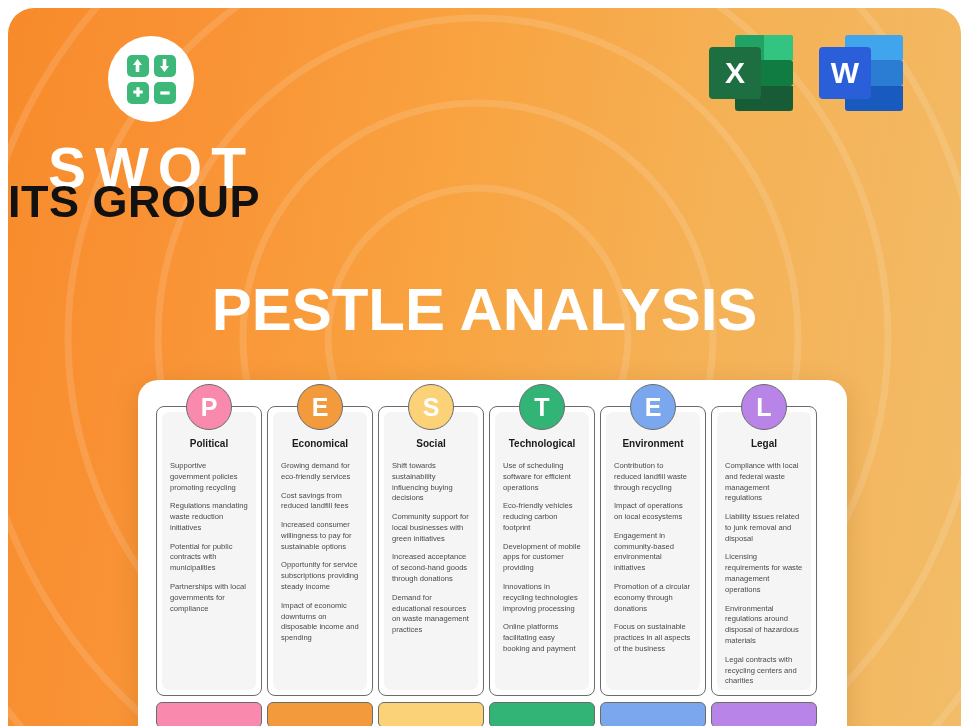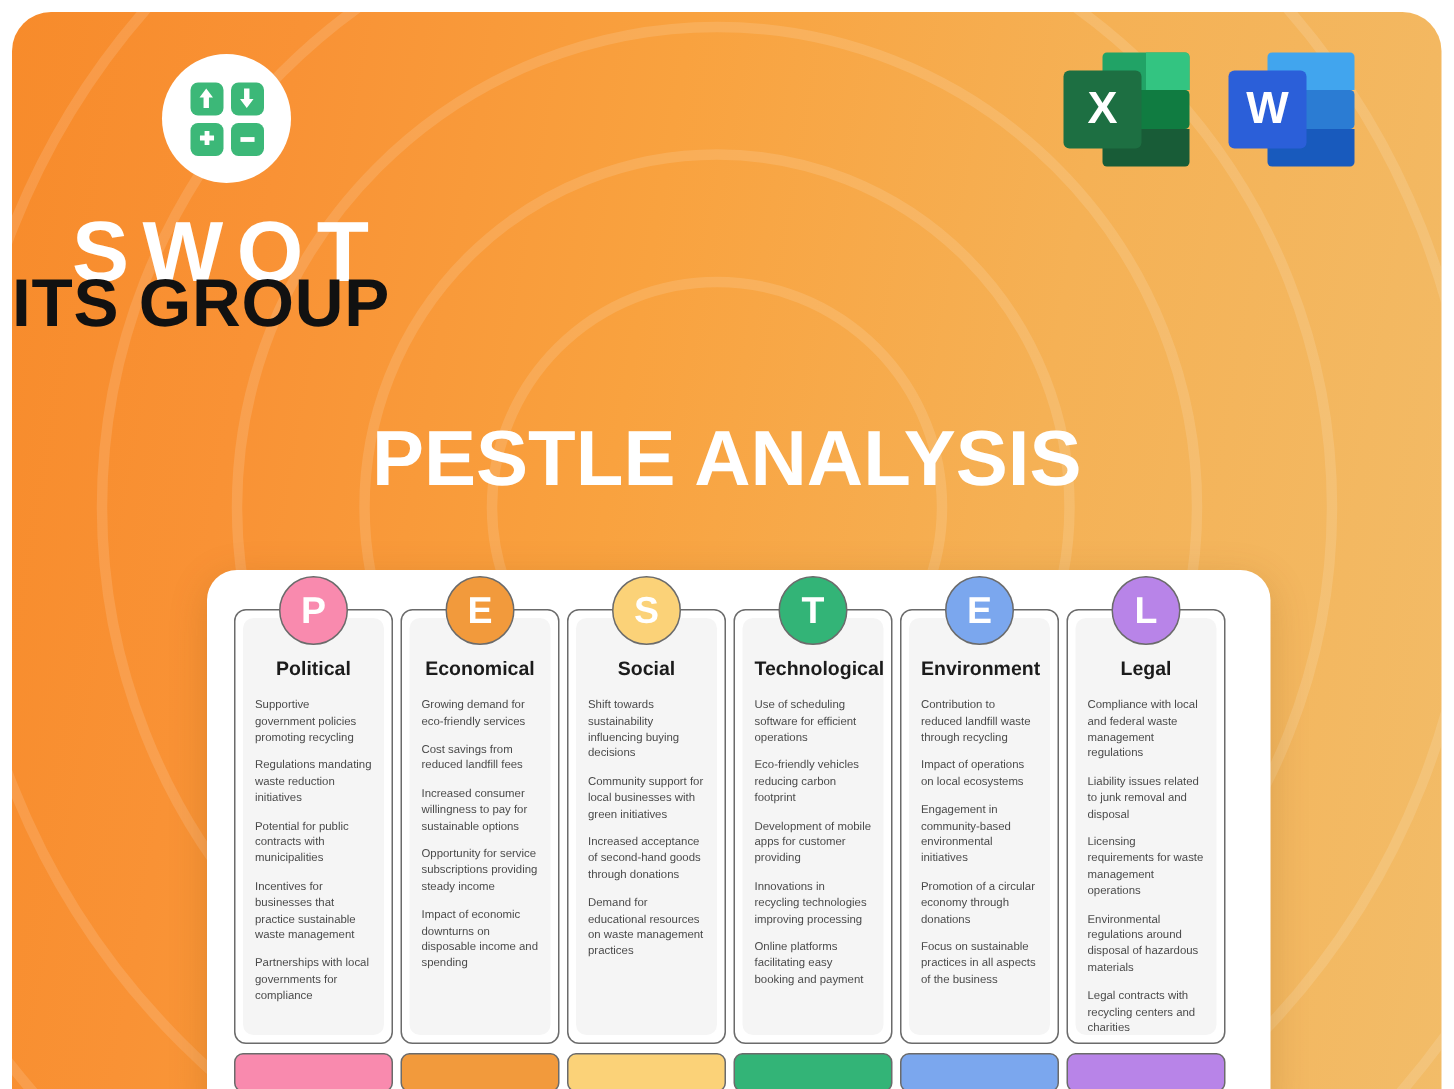--- a/index.html
+++ b/index.html
@@ -91,21 +91,21 @@
     position: absolute; left: 0; right: 0; top: 168px;
     color: #111111;
     font-size: 45px;
     font-weight: bold;
     letter-spacing: 0.5px;
   }
   .main-title {
     position: absolute; left: 0; right: 0; top: 272px;
     text-align: center;
     color: #ffffff;
-    font-size: 52px;
+    font-size: 60px;
     font-weight: bold;
     letter-spacing: 0px;
     line-height: 1;
   }
 
   
   .board {
     position: absolute;
     left: 130px; top: 372px;
     width: 709px; height: 360px;
@@ -146,21 +146,21 @@
     border: 1.3px solid #6b6b6b;
     display: flex; align-items: center; justify-content: center;
     color: #ffffff;
     font-size: 25px;
     font-weight: bold;
     z-index: 3;
   }
   .col-head {
     text-align: center;
     color: #1b1b1b;
-    font-size: 13px;
+    font-size: 10px;
     font-weight: bold;
     margin-bottom: 12px;
     white-space: nowrap;
   }
   .bullets { display: block; }
   .bullet {
     color: #4a4a4a;
     font-size: 7.6px;
     line-height: 1.42;
     margin-bottom: 8px;
@@ -249,21 +249,20 @@
       <div class="cols" id="cols">
           <div class="col">
             <div class="col-outline">
               <div class="circle" style="background: rgb(249, 138, 174);">P</div>
               <div class="col-panel">
                 <div class="col-head">Political</div>
                 <div class="bullets">
                   <div class="bullet">Supportive government policies promoting recycling</div>
                   <div class="bullet">Regulations mandating waste reduction initiatives</div>
                   <div class="bullet">Potential for public contracts with municipalities</div>
-                  <div class="bullet">Incentives for businesses that practice sustainable waste management</div>
                   <div class="bullet">Partnerships with local governments for compliance</div>
                 </div>
               </div>
             </div>
             <div class="strip" style="background: rgb(249, 138, 174);"></div>
           </div>
           <div class="col">
             <div class="col-outline">
               <div class="circle" style="background: rgb(242, 154, 60);">E</div>
               <div class="col-panel">

